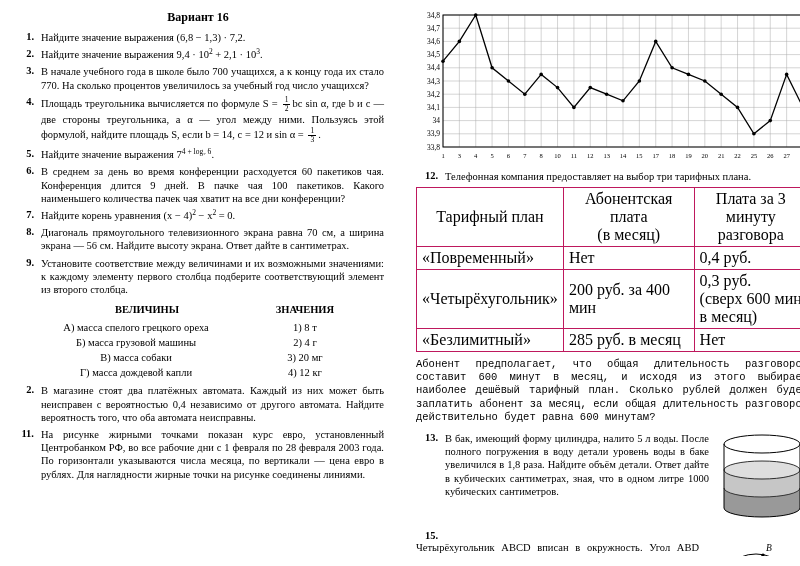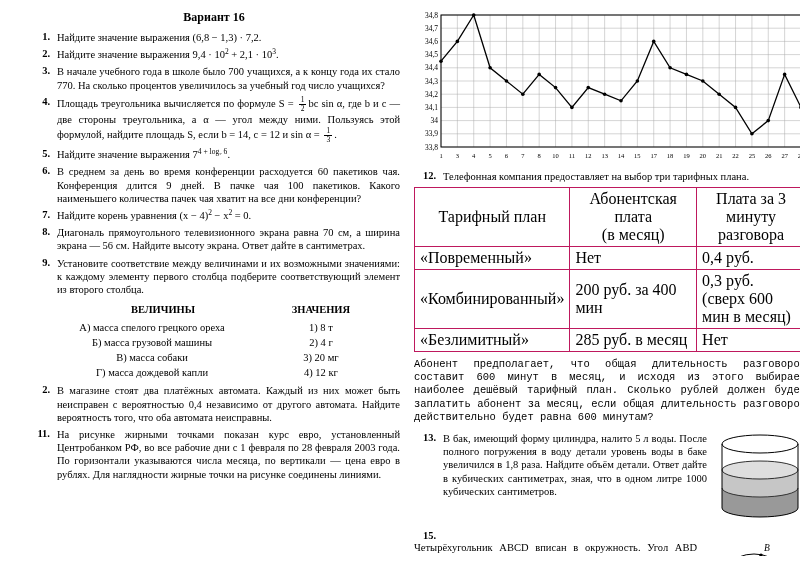--- a/index.html
+++ b/index.html
@@ -1,21 +1,21 @@
 <!DOCTYPE html>
 <html><head>
 <meta charset="utf-8">
 <style>
   html,body{margin:0;padding:0;}
   body{
     width:800px;height:566px;background:#ffffff;color:#000;
     font-family:"Liberation Serif","DejaVu Serif",serif;
     overflow:hidden;
   }
-  .page{display:flex;gap:14px;padding:10px 8px 0 28px;height:556px;box-sizing:border-box;overflow:hidden;}
+  .page{display:flex;gap:32px;padding:10px 8px 0 12px;height:556px;box-sizing:border-box;overflow:hidden;}
   .col-left{width:372px;flex:none;font-size:10.5px;}
   .col-right{width:392px;flex:none;font-size:10.5px;}
 
   .variant-title{text-align:center;font-weight:bold;font-size:12px;margin:0 0 6px 0;}
 
   .problem{display:flex;margin-bottom:4px;}
   .pnum{flex:none;width:22px;text-align:right;font-weight:bold;padding-right:7px;}
   .ptext{flex:1;text-align:justify;line-height:1.26;}
 
   sup{font-size:7.5px;line-height:0;}
@@ -246,21 +246,21 @@
         <th style="width:37%">Абонентская плата
 (в месяц)</th>
         <th style="width:33%">Плата за 3 минуту разговора</th>
       </tr>
       <tr>
         <td>«Повременный»</td>
         <td>Нет</td>
         <td>0,4 руб.</td>
       </tr>
       <tr>
-        <td>«Комбинированный»</td>
+        <td>«Четырёхугольник»</td>
         <td>200 руб. за 400 мин</td>
         <td>0,3 руб.
 (сверх 600 мин в месяц)</td>
       </tr>
       <tr>
         <td>«Безлимитный»</td>
         <td>285 руб. в месяц</td>
         <td>Нет</td>
       </tr>
     </tbody>

